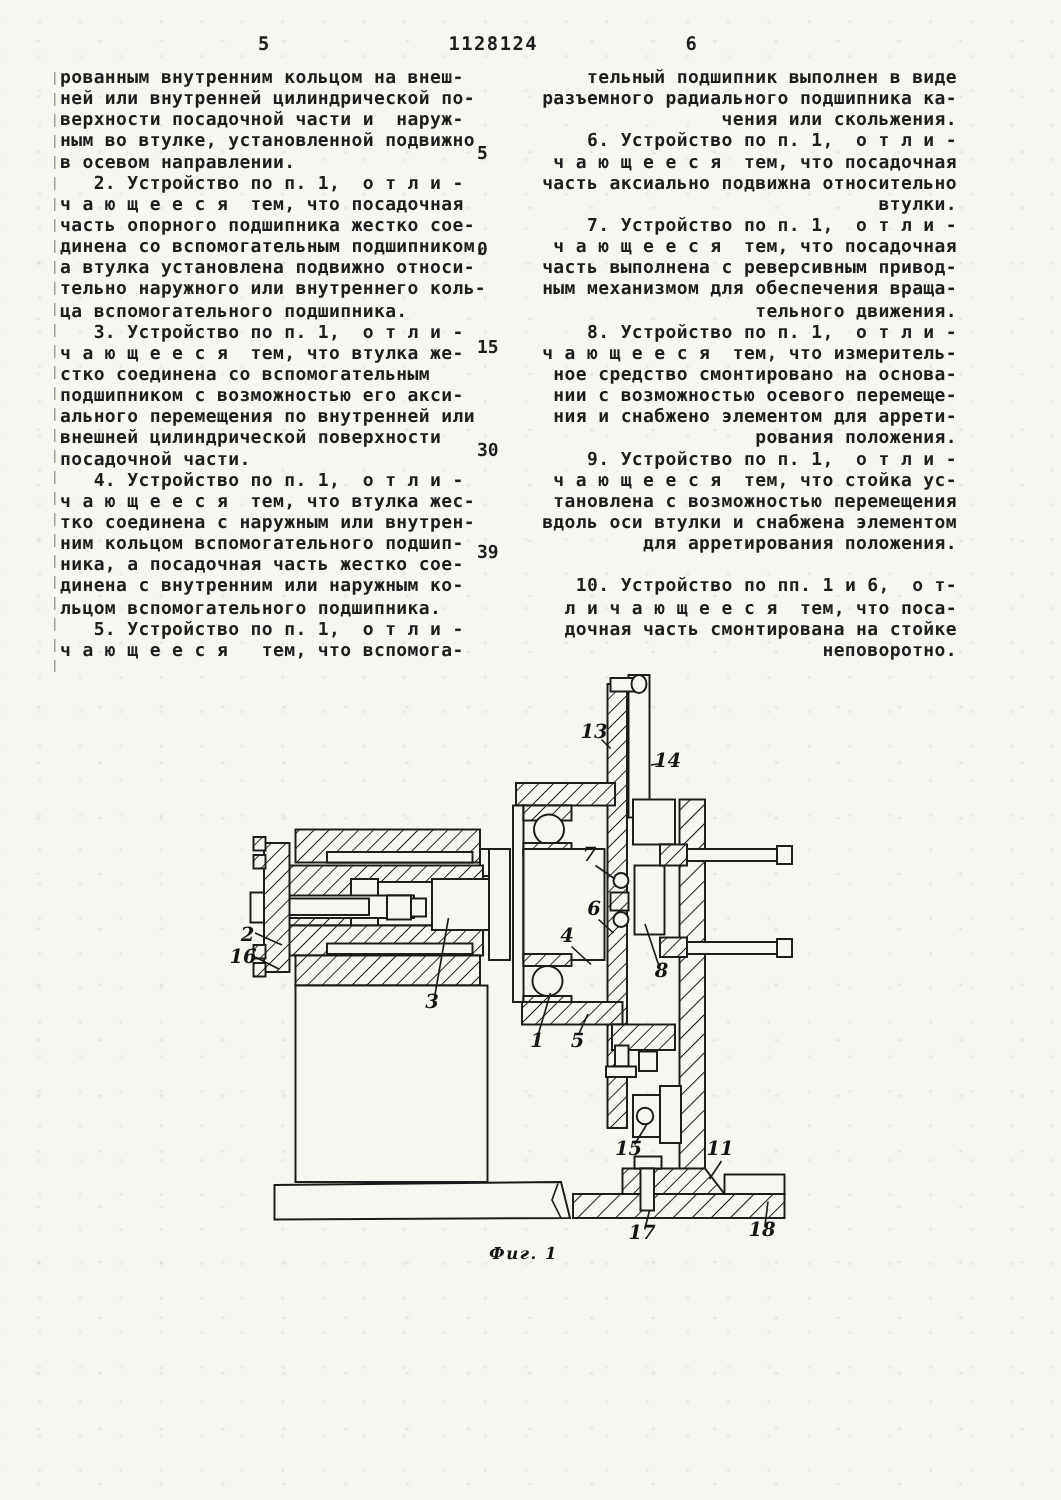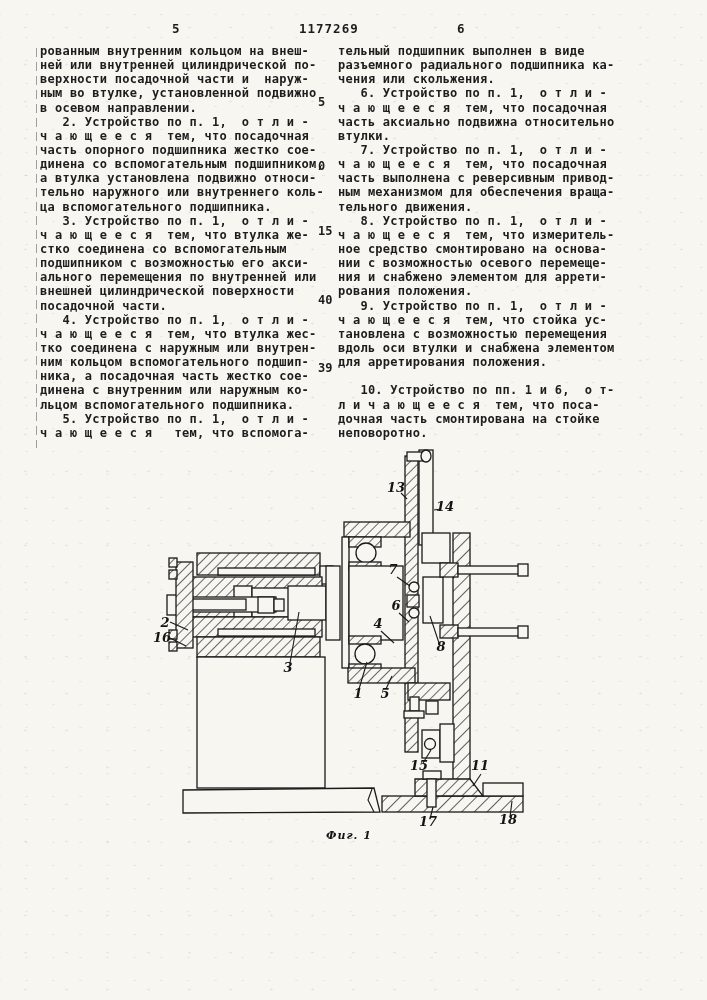--- a/index.html
+++ b/index.html
@@ -15,21 +15,21 @@
     color:#1d1d1d;
   }
   .hdr span{position:absolute;top:21px;font-size:12.5px;font-weight:700;letter-spacing:1px;}
   #pgL{left:172px;} #docno{left:299px;} #pgR{left:457px;}
   .col{
     position:absolute;top:44px;width:300px;
     font-size:12px;font-weight:700;letter-spacing:.25px;
     line-height:14.15px;white-space:pre;
   }
   #col-left{left:40px;}
-  #col-right{left:338px;}
+  #col-right{left:338px;text-align:right;}
   .line{height:14.15px;}
   #gutter span{position:absolute;left:318px;width:26px;font-size:12px;font-weight:700;}
   .scan-line{
     position:absolute;left:36px;top:48px;width:1px;height:400px;
     background:repeating-linear-gradient(#333 0 9px, transparent 9px 14px);
     opacity:.45;
   }
   svg{position:absolute;left:0;top:440px;}
   .caption{
     position:absolute;left:326px;top:829px;width:80px;
@@ -37,33 +37,33 @@
     font-size:11px;color:#151515;letter-spacing:1px;
   }
 </style>
 </head>
 <body>
 
 <div class="page">
 
   <div class="hdr">
     <span id="pgL">5</span>
-    <span id="docno">1177269</span>
+    <span id="docno">1128124</span>
     <span id="pgR">6</span>
   </div>
 
   <div class="scan-line"></div>
 
   <div class="col" id="col-left"><div class="line">рованным внутренним кольцом на внеш-</div><div class="line">ней или внутренней цилиндрической по-</div><div class="line">верхности посадочной части и  наруж-</div><div class="line">ным во втулке, установленной подвижно</div><div class="line">в осевом направлении.</div><div class="line">   2. Устройство по п. 1,  о т л и -</div><div class="line">ч а ю щ е е с я  тем, что посадочная</div><div class="line">часть опорного подшипника жестко сое-</div><div class="line">динена со вспомогательным подшипником,</div><div class="line">а втулка установлена подвижно относи-</div><div class="line">тельно наружного или внутреннего коль-</div><div class="line">ца вспомогательного подшипника.</div><div class="line">   3. Устройство по п. 1,  о т л и -</div><div class="line">ч а ю щ е е с я  тем, что втулка же-</div><div class="line">стко соединена со вспомогательным</div><div class="line">подшипником с возможностью его акси-</div><div class="line">ального перемещения по внутренней или</div><div class="line">внешней цилиндрической поверхности</div><div class="line">посадочной части.</div><div class="line">   4. Устройство по п. 1,  о т л и -</div><div class="line">ч а ю щ е е с я  тем, что втулка жес-</div><div class="line">тко соединена с наружным или внутрен-</div><div class="line">ним кольцом вспомогательного подшип-</div><div class="line">ника, а посадочная часть жестко сое-</div><div class="line">динена с внутренним или наружным ко-</div><div class="line">льцом вспомогательного подшипника.</div><div class="line">   5. Устройство по п. 1,  о т л и -</div><div class="line">ч а ю щ е е с я   тем, что вспомога-</div></div>
   <div class="col" id="col-right"><div class="line">тельный подшипник выполнен в виде</div><div class="line">разъемного радиального подшипника ка-</div><div class="line">чения или скольжения.</div><div class="line">   6. Устройство по п. 1,  о т л и -</div><div class="line">ч а ю щ е е с я  тем, что посадочная</div><div class="line">часть аксиально подвижна относительно</div><div class="line">втулки.</div><div class="line">   7. Устройство по п. 1,  о т л и -</div><div class="line">ч а ю щ е е с я  тем, что посадочная</div><div class="line">часть выполнена с реверсивным привод-</div><div class="line">ным механизмом для обеспечения враща-</div><div class="line">тельного движения.</div><div class="line">   8. Устройство по п. 1,  о т л и -</div><div class="line">ч а ю щ е е с я  тем, что измеритель-</div><div class="line">ное средство смонтировано на основа-</div><div class="line">нии с возможностью осевого перемеще-</div><div class="line">ния и снабжено элементом для аррети-</div><div class="line">рования положения.</div><div class="line">   9. Устройство по п. 1,  о т л и -</div><div class="line">ч а ю щ е е с я  тем, что стойка ус-</div><div class="line">тановлена с возможностью перемещения</div><div class="line">вдоль оси втулки и снабжена элементом</div><div class="line">для арретирования положения.</div><div class="line">&nbsp;</div><div class="line">   10. Устройство по пп. 1 и 6,  о т-</div><div class="line">л и ч а ю щ е е с я  тем, что поса-</div><div class="line">дочная часть смонтирована на стойке</div><div class="line">неповоротно.</div></div>
   <div id="gutter">
       <span style="top: 95px;">5</span>
       <span style="top: 159px;">0</span>
       <span style="top: 224px;">15</span>
-      <span style="top: 293px;">40</span>
+      <span style="top: 293px;">30</span>
       <span style="top: 361px;">39</span>
     </div>
 
   <svg width="707" height="420" viewBox="0 440 707 420">
     <defs>
       <pattern id="hA" width="7" height="7" patternUnits="userSpaceOnUse" patternTransform="rotate(45)">
         <rect width="7" height="7" fill="#f7f6f1"></rect>
         <line x1="0" y1="0" x2="0" y2="7" stroke="#1c1c1c" stroke-width="1.3"></line>
       </pattern>
       <pattern id="hB" width="9" height="9" patternUnits="userSpaceOnUse" patternTransform="rotate(45)">

